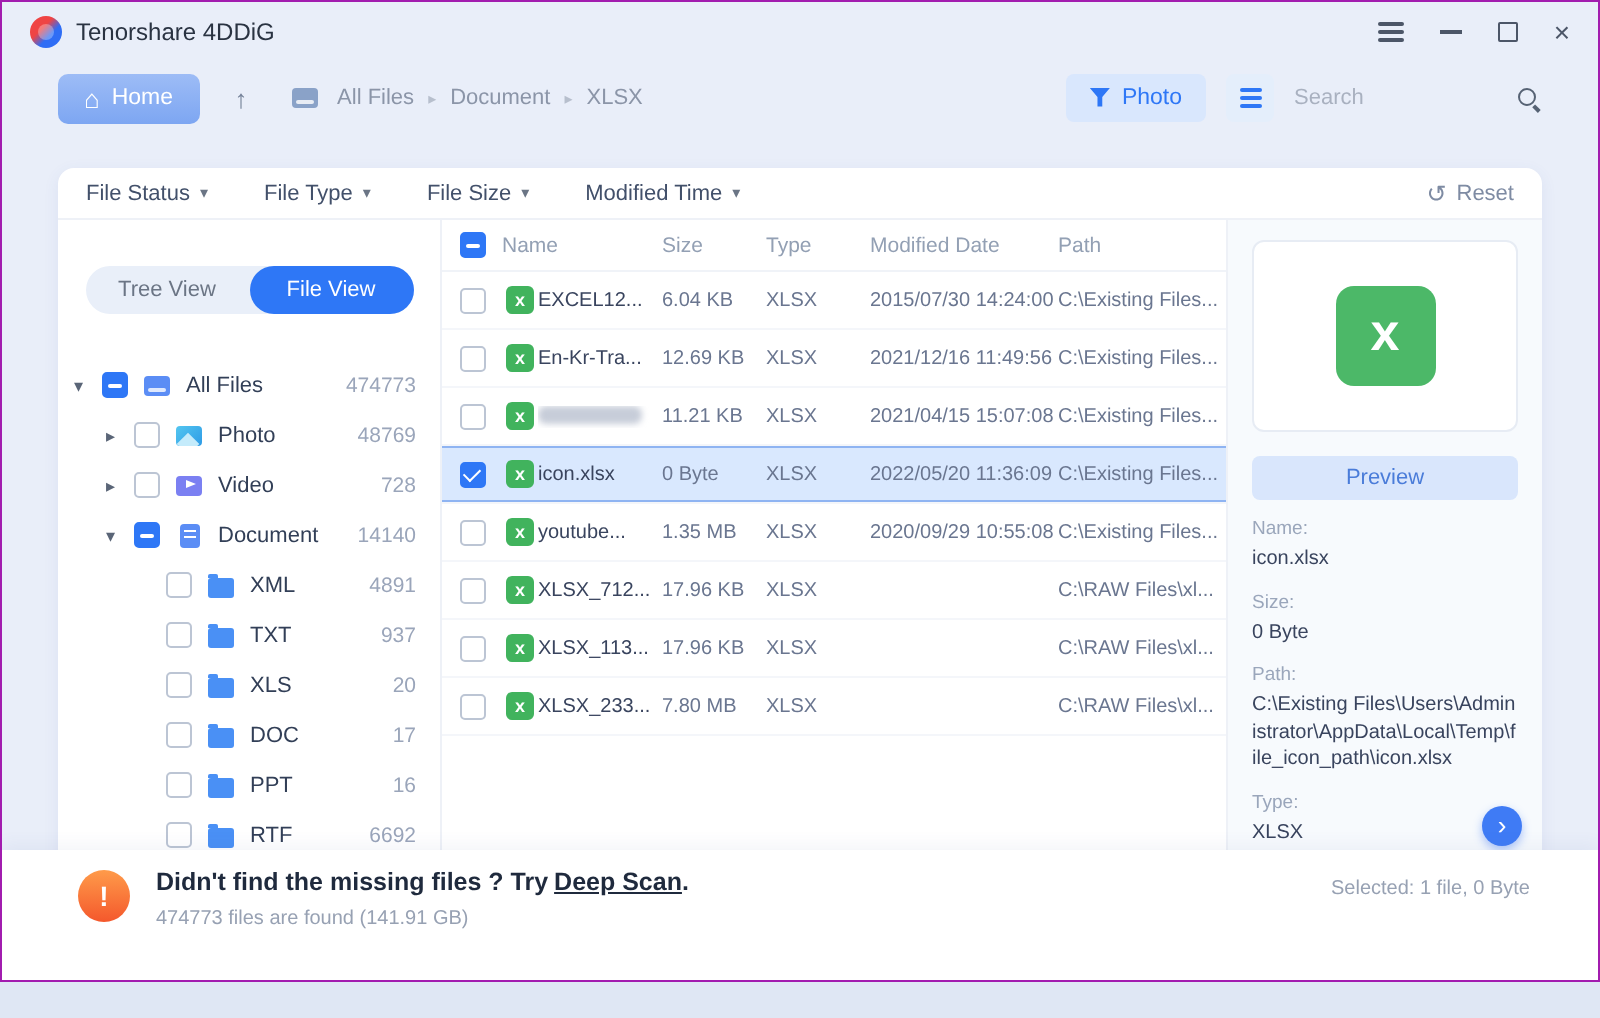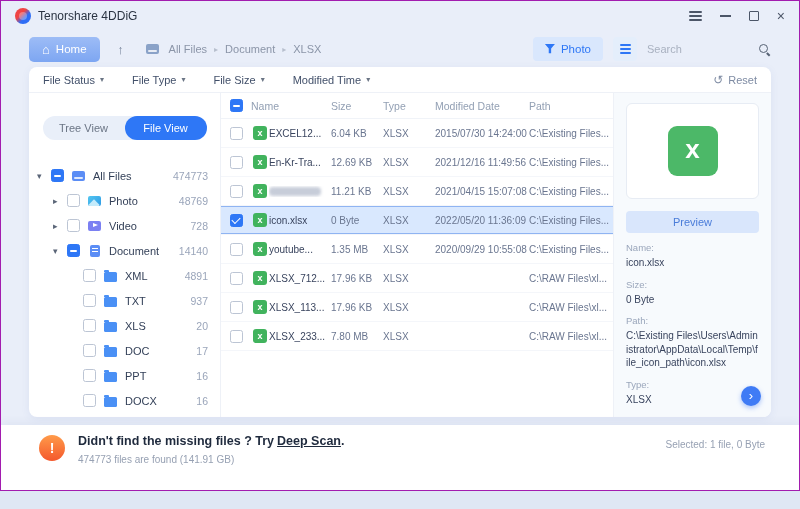--- a/index.html
+++ b/index.html
@@ -37,21 +37,21 @@
   .list-icon { display:flex; flex-direction:column; gap:2.5px; }
   .list-icon i { display:block; width:11px; height:1.5px; background:#2e77f6; border-radius:1px; }
   .search { display:flex; align-items:center; gap:6px; width:124px; }
   .search-input { border:none; outline:none; background:transparent; font-size:11px; color:#3a4456; width:100%; font-family:inherit; }
   .search-input::placeholder { color:#a9b1c0; }
   .lens { width:13px; height:13px; position:relative; flex:none; cursor:pointer; }
   .lens::before { content:""; position:absolute; left:1px; top:1px; width:7px; height:7px; border:1.5px solid #566274; border-radius:50%; }
   .lens::after { content:""; position:absolute; left:9px; top:9px; width:4px; height:1.5px; background:#566274; transform:rotate(45deg); transform-origin:left center; }
 
   
-  .main-card { position:absolute; left:28px; right:28px; top:66px; height:350px; background:#fff; border-radius:8px;
+  .main-card { position:absolute; left:28px; right:28px; top:83px; height:350px; background:#fff; border-radius:8px;
     box-shadow:0 2px 8px rgba(60,90,160,.08); display:flex; flex-direction:column; overflow:hidden; }
   .filterbar { height:26px; flex:none; display:flex; align-items:center; padding:0 14px; border-bottom:1px solid #eef1f7; }
   .dds { display:flex; align-items:center; gap:28px; }
   .dd { display:flex; align-items:center; gap:5px; font-size:11px; color:#42506a; cursor:pointer; }
   .dd .ca { font-size:8px; color:#6b7585; }
   .reset { margin-left:auto; display:flex; align-items:center; gap:5px; font-size:11px; color:#7e8ba3; cursor:pointer; }
   .reset-ic { font-size:12px; line-height:1; }
 
   .content { display:flex; flex:1; min-height:0; }
 
@@ -295,20 +295,29 @@
               </span>
               <span class="tlabel">PPT</span>
               <span class="tcount">16</span>
             </div>
             <div class="tree-row lvl2">
               <span class="caret"></span>
               <span class="cb "></span>
               <span class="ticon">
                 <span class="icon-folder"></span>
               </span>
+              <span class="tlabel">RTF</span>
+              <span class="tcount">6692</span>
+            </div>
+            <div class="tree-row lvl2">
+              <span class="caret"></span>
+              <span class="cb "></span>
+              <span class="ticon">
+                <span class="icon-folder"></span>
+              </span>
               <span class="tlabel">DOCX</span>
               <span class="tcount">16</span>
             </div>
           </div>
       </div>
 
       <div class="table-area">
         <div class="thead">
             <span class="cbcell">
               <span class="cb partial"></span>

